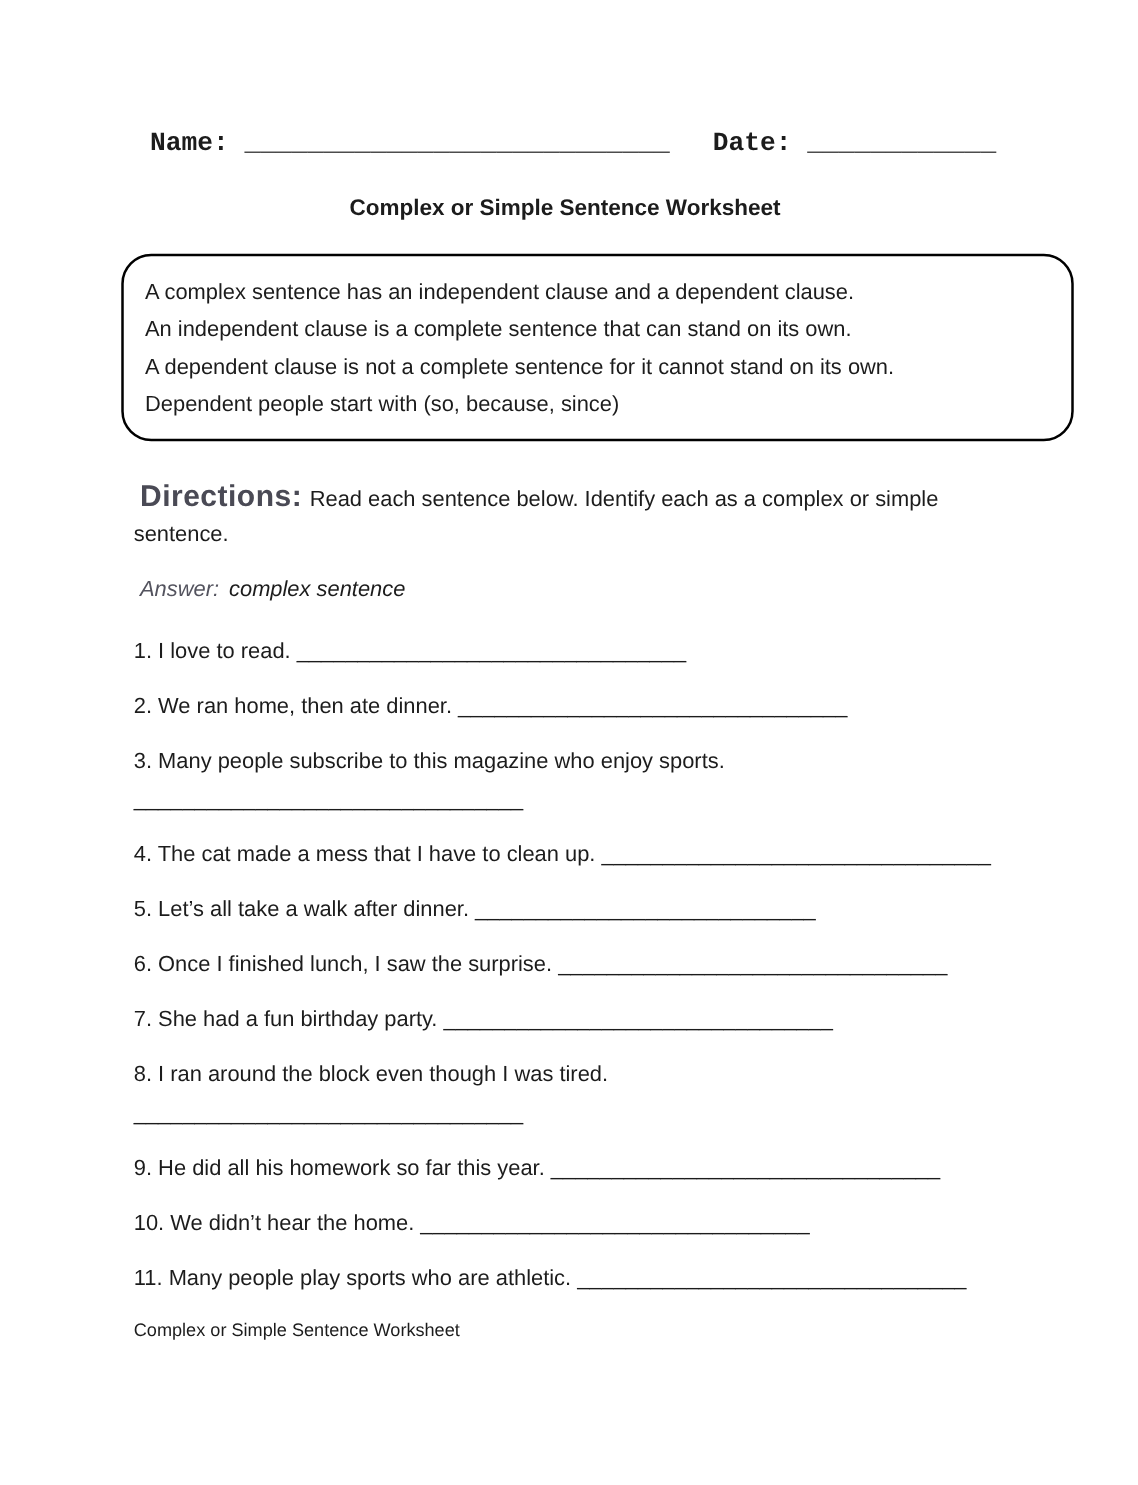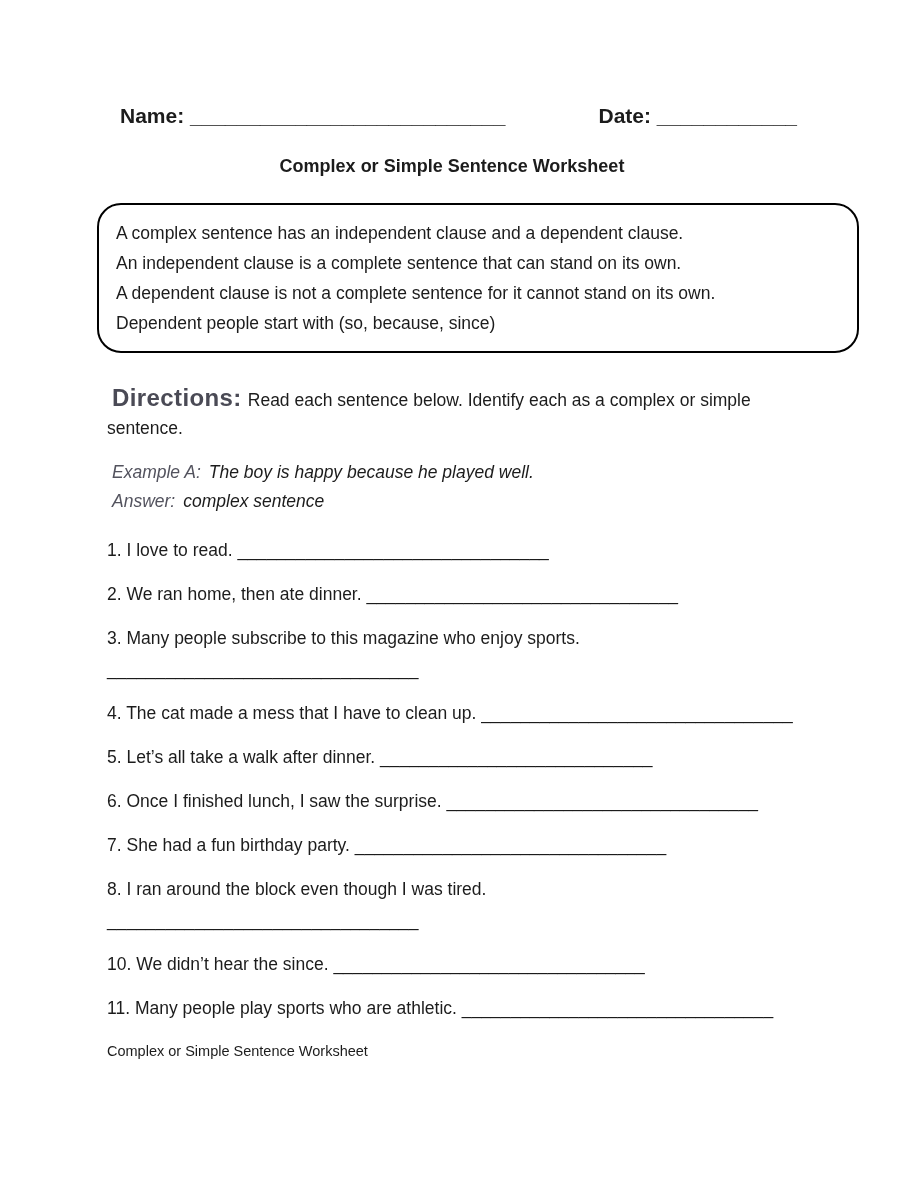--- a/index.html
+++ b/index.html
@@ -17,21 +17,21 @@
     overflow: hidden;
     box-sizing: border-box;
     padding: 103px 113px 0 107px;
   }
   
   .header-row {
     display: flex;
     justify-content: space-between;
     align-items: baseline;
     margin-left: 13px;
-    font-family: Liberation Sans, sans-serif;
+    font-family: Liberation Mono, monospace;
     font-weight: bold;
     font-size: 21px;
     line-height: 26px;
     white-space: nowrap;
   }
   .header-field .line { letter-spacing: 0; }
   
   .sheet-title {
     text-align: center;
     font-weight: bold;
@@ -125,23 +125,20 @@
     <div>A dependent clause is not a complete sentence for it cannot stand on its own.</div>
     <div>Dependent people start with (so, because, since)</div>
   </div>
 
   <div class="directions">
     <span class="dir-label">Directions:</span><span>Read each sentence below. Identify each as a complex or simple sentence.</span>
   </div>
 
   <div class="example">
     <div>
-      <span class="ex-label">Example A:</span><span>The boy is happy because he played well.</span>
-    </div>
-    <div>
       <span class="ex-label">Answer:</span><span>complex sentence</span>
     </div>
   </div>
 
   <div class="items">
 
     <div class="item">
       <span>1.</span>
       <span>I love to read.</span>
       <span class="blank">________________________________</span>
@@ -182,24 +179,29 @@
       <span>She had a fun birthday party.</span>
       <span class="blank">________________________________</span>
     </div>
 
     <div class="item">
       <span>8.</span>
       <span>I ran around the block even though I was tired.</span>
       <span class="blank blank-block">________________________________</span>
     </div>
 
+    <div class="item">
+      <span>9.</span>
+      <span>He did all his homework so far this year.</span>
+      <span class="blank">________________________________</span>
+    </div>
 
     <div class="item">
       <span>10.</span>
-      <span>We didn’t hear the since.</span>
+      <span>We didn’t hear the home.</span>
       <span class="blank">________________________________</span>
     </div>
 
     <div class="item">
       <span>11.</span>
       <span>Many people play sports who are athletic.</span>
       <span class="blank">________________________________</span>
     </div>
 
   </div>

